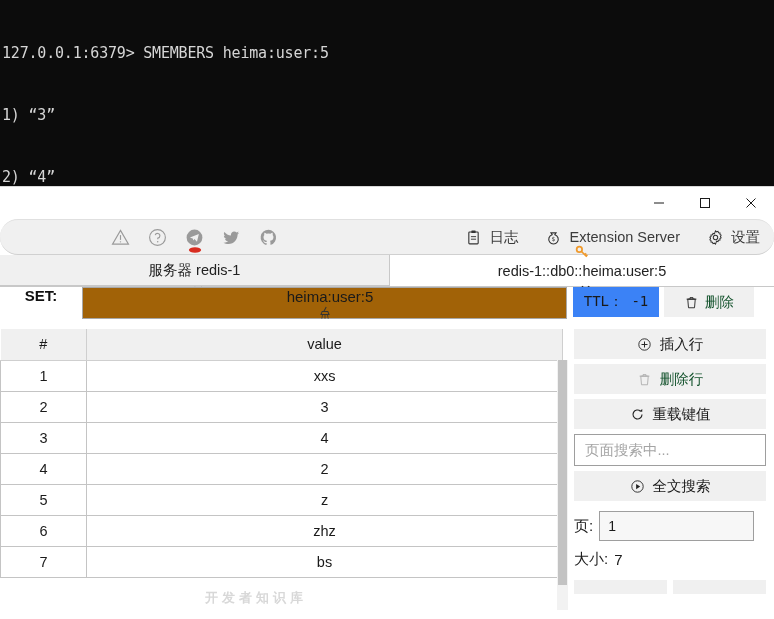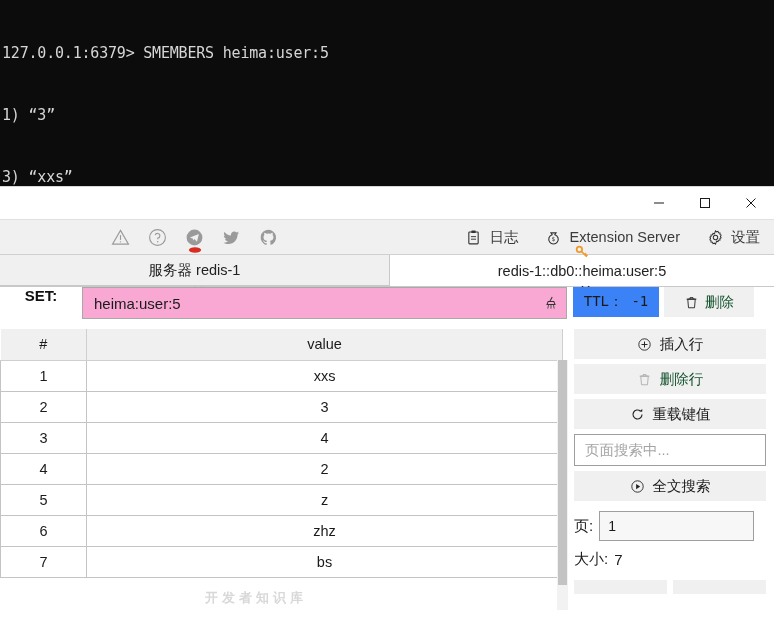--- a/index.html
+++ b/index.html
@@ -42,21 +42,21 @@
     cursor: default; user-select: none;
   }
   .wbtn svg { display: block; }
 
   
   #toolbar {
     height: 36px; width: 100%;
     background: #f0f0f0;
     border-top: 1px solid #e0e0e0;
     border-bottom: 1px solid #d0d0d0;
-    display: flex; 
+    display: flex;  border-radius: 18px;
   }
   #tb-left { display: flex; align-items: center; gap: 17px; padding-left: 110px; }
   #tb-spacer { flex: 1 1 auto; }
   #tb-right { display: flex; align-items: center; gap: 26px; padding-right: 14px; }
   .tb-icon {
     width: 20px; height: 20px; display: flex; align-items: center; justify-content: center;
     color: #9a9a9a; cursor: pointer;
   }
   .tb-item {
     display: flex; align-items: center; gap: 7px;
@@ -87,22 +87,22 @@
   #keyrow {
     height: 42px; display: flex; align-items: flex-start;
     background: #ffffff; padding: 0 0 0 0;
   }
   #setlabel {
     width: 82px; text-align: center; font-size: 15px; font-weight: bold; color: #101010;
     font-family: "Liberation Sans", sans-serif;
   }
   #keyfield {
     position: relative; width: 485px; height: 32px;
-    border: 1px solid #a8a8a8; background: #f9a8d4;
-    display: flex; align-items: center;
+    border: 1px solid #a8a8a8; background: #a16207;
+    display: flex; align-items: center; flex-direction: column;
   }
   #keyvalue { padding-left: 11px; font-size: 15px; color: #1a1a1a; flex: 1; }
   #broom { width: 30px; display:flex; align-items:center; justify-content:center; color:#333; cursor:pointer; }
   #ttlbtn {
     margin-left: 6px; width: 86px; height: 30px; background: #3b82f6;
     display: flex; align-items: center; justify-content: center;
     font-size: 14px; color: #1a1a1a; cursor: pointer;
     font-family: "DejaVu Sans Mono", monospace;
   }
   #delbtn {
@@ -173,20 +173,21 @@
   #wm-faint { left: 205px; bottom: 12px; font-size: 13px; color: #d8d8d8; letter-spacing: 4px; }
 </style>
 </head>
 <body>
 
 <div id="root">
 
   <div id="terminal">
     <div class="term-line">127.0.0.1:6379&gt; SMEMBERS heima:user:5</div>
     <div class="term-line">1) “3”</div>
+    <div class="term-line">2) “4”</div>
     <div class="term-line">3) “xxs”</div>
     <div class="term-line">4) “zhz”</div>
     <div class="term-line">5) “2”</div>
     <div class="term-line">6) “z”</div>
     <div class="term-line">7) “bs”</div>
     <div class="term-line">127.0.0.1:6379&gt;</div>
   </div>
 
   <div id="appwin">
 

